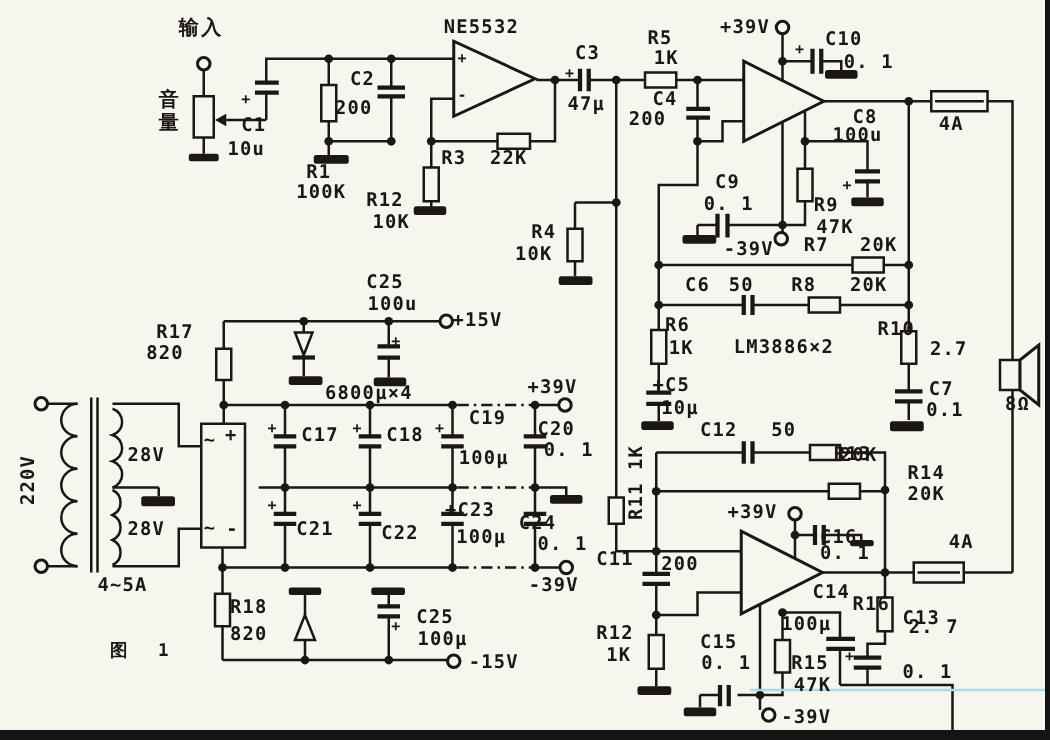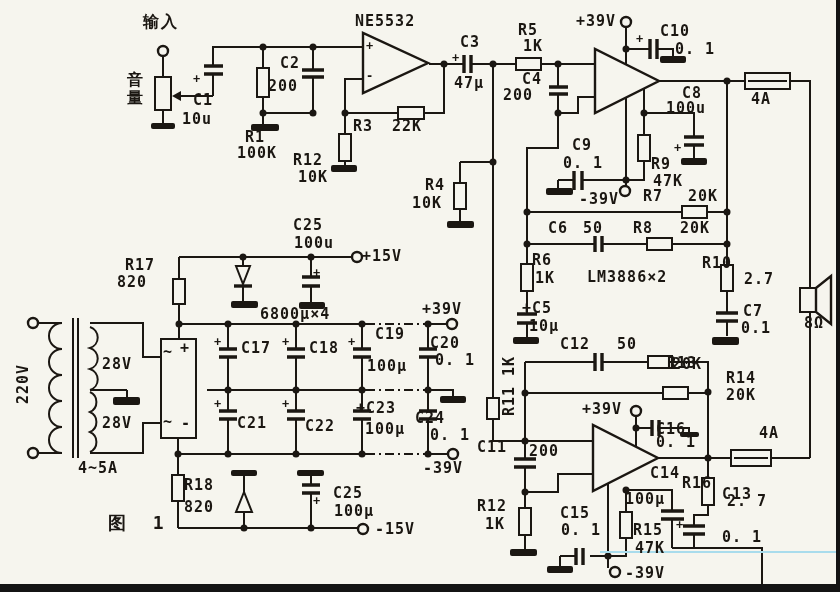--- a/index.html
+++ b/index.html
@@ -5,21 +5,21 @@
   html,body{margin:0;padding:0;background:#9a9a9a;}
   #stage{position:relative;width:840px;height:592px;background:#f6f5ee;overflow:hidden;
          font-family:"DejaVu Sans Mono",monospace;}
   svg{position:absolute;left:0;top:0;}
   .L{position:absolute;white-space:nowrap;font-weight:bold;font-size:15px;
      letter-spacing:1px;color:#1b1712;line-height:1;}
   .mk{font-size:12px;letter-spacing:0;}
   .cn{font-size:16px;letter-spacing:2px;}
   .vstack{width:18px;word-break:break-all;line-height:1.15;white-space:normal;}
   .vc{transform:translate(-50%,-50%) rotate(-90deg);}
-  .fig{font-size:18px;letter-spacing:8px;margin-left:20px;}
+  .fig{font-size:14px;letter-spacing:8px;}
   .w{fill:none;stroke:#1b1712;stroke-width:2;}
   .cp{fill:none;stroke:#1b1712;stroke-width:3.4;}
   .res{fill:#f6f5ee;stroke:#1b1712;stroke-width:2;}
   .oa{fill:#f6f5ee;stroke:#1b1712;stroke-width:2.4;}
   .gnd{fill:#1b1712;}
   .dot{fill:#1b1712;}
   .term{fill:#f6f5ee;stroke:#1b1712;stroke-width:2.4;}
   .dash{stroke-dasharray:9 4 2 4;}
   .zn{fill:none;stroke:#1b1712;stroke-width:2;}
   .edge{fill:#141414;}

